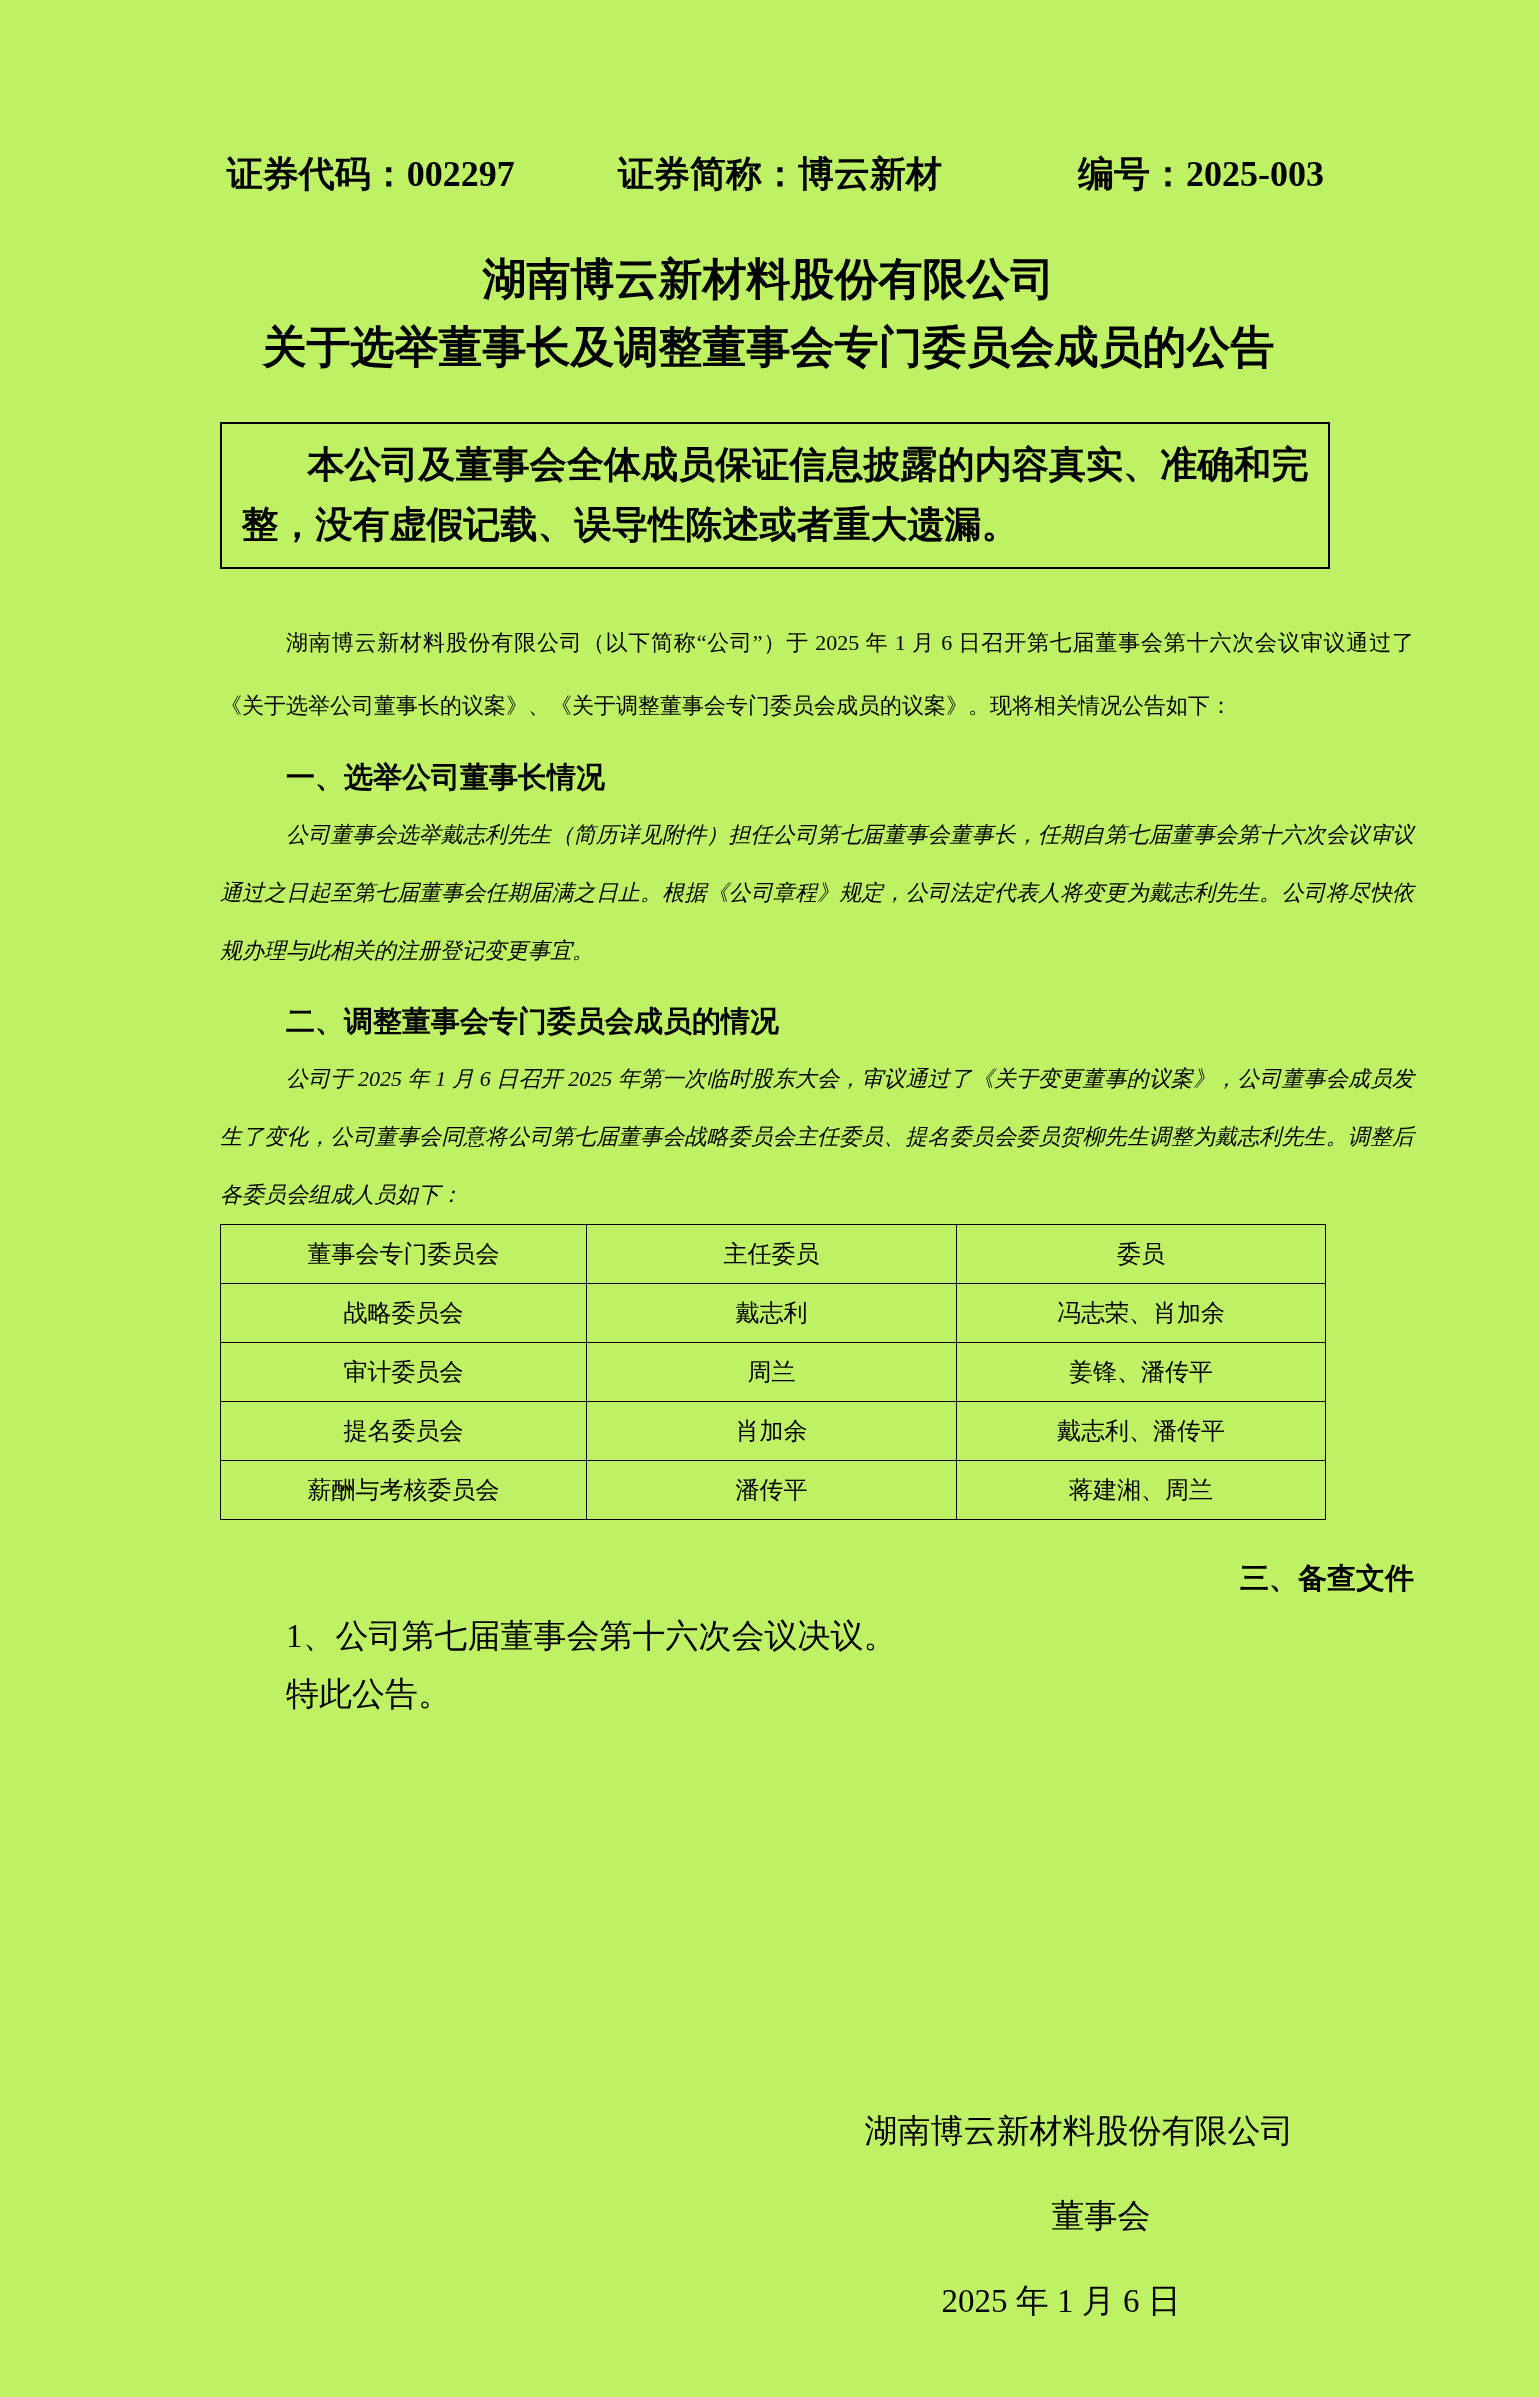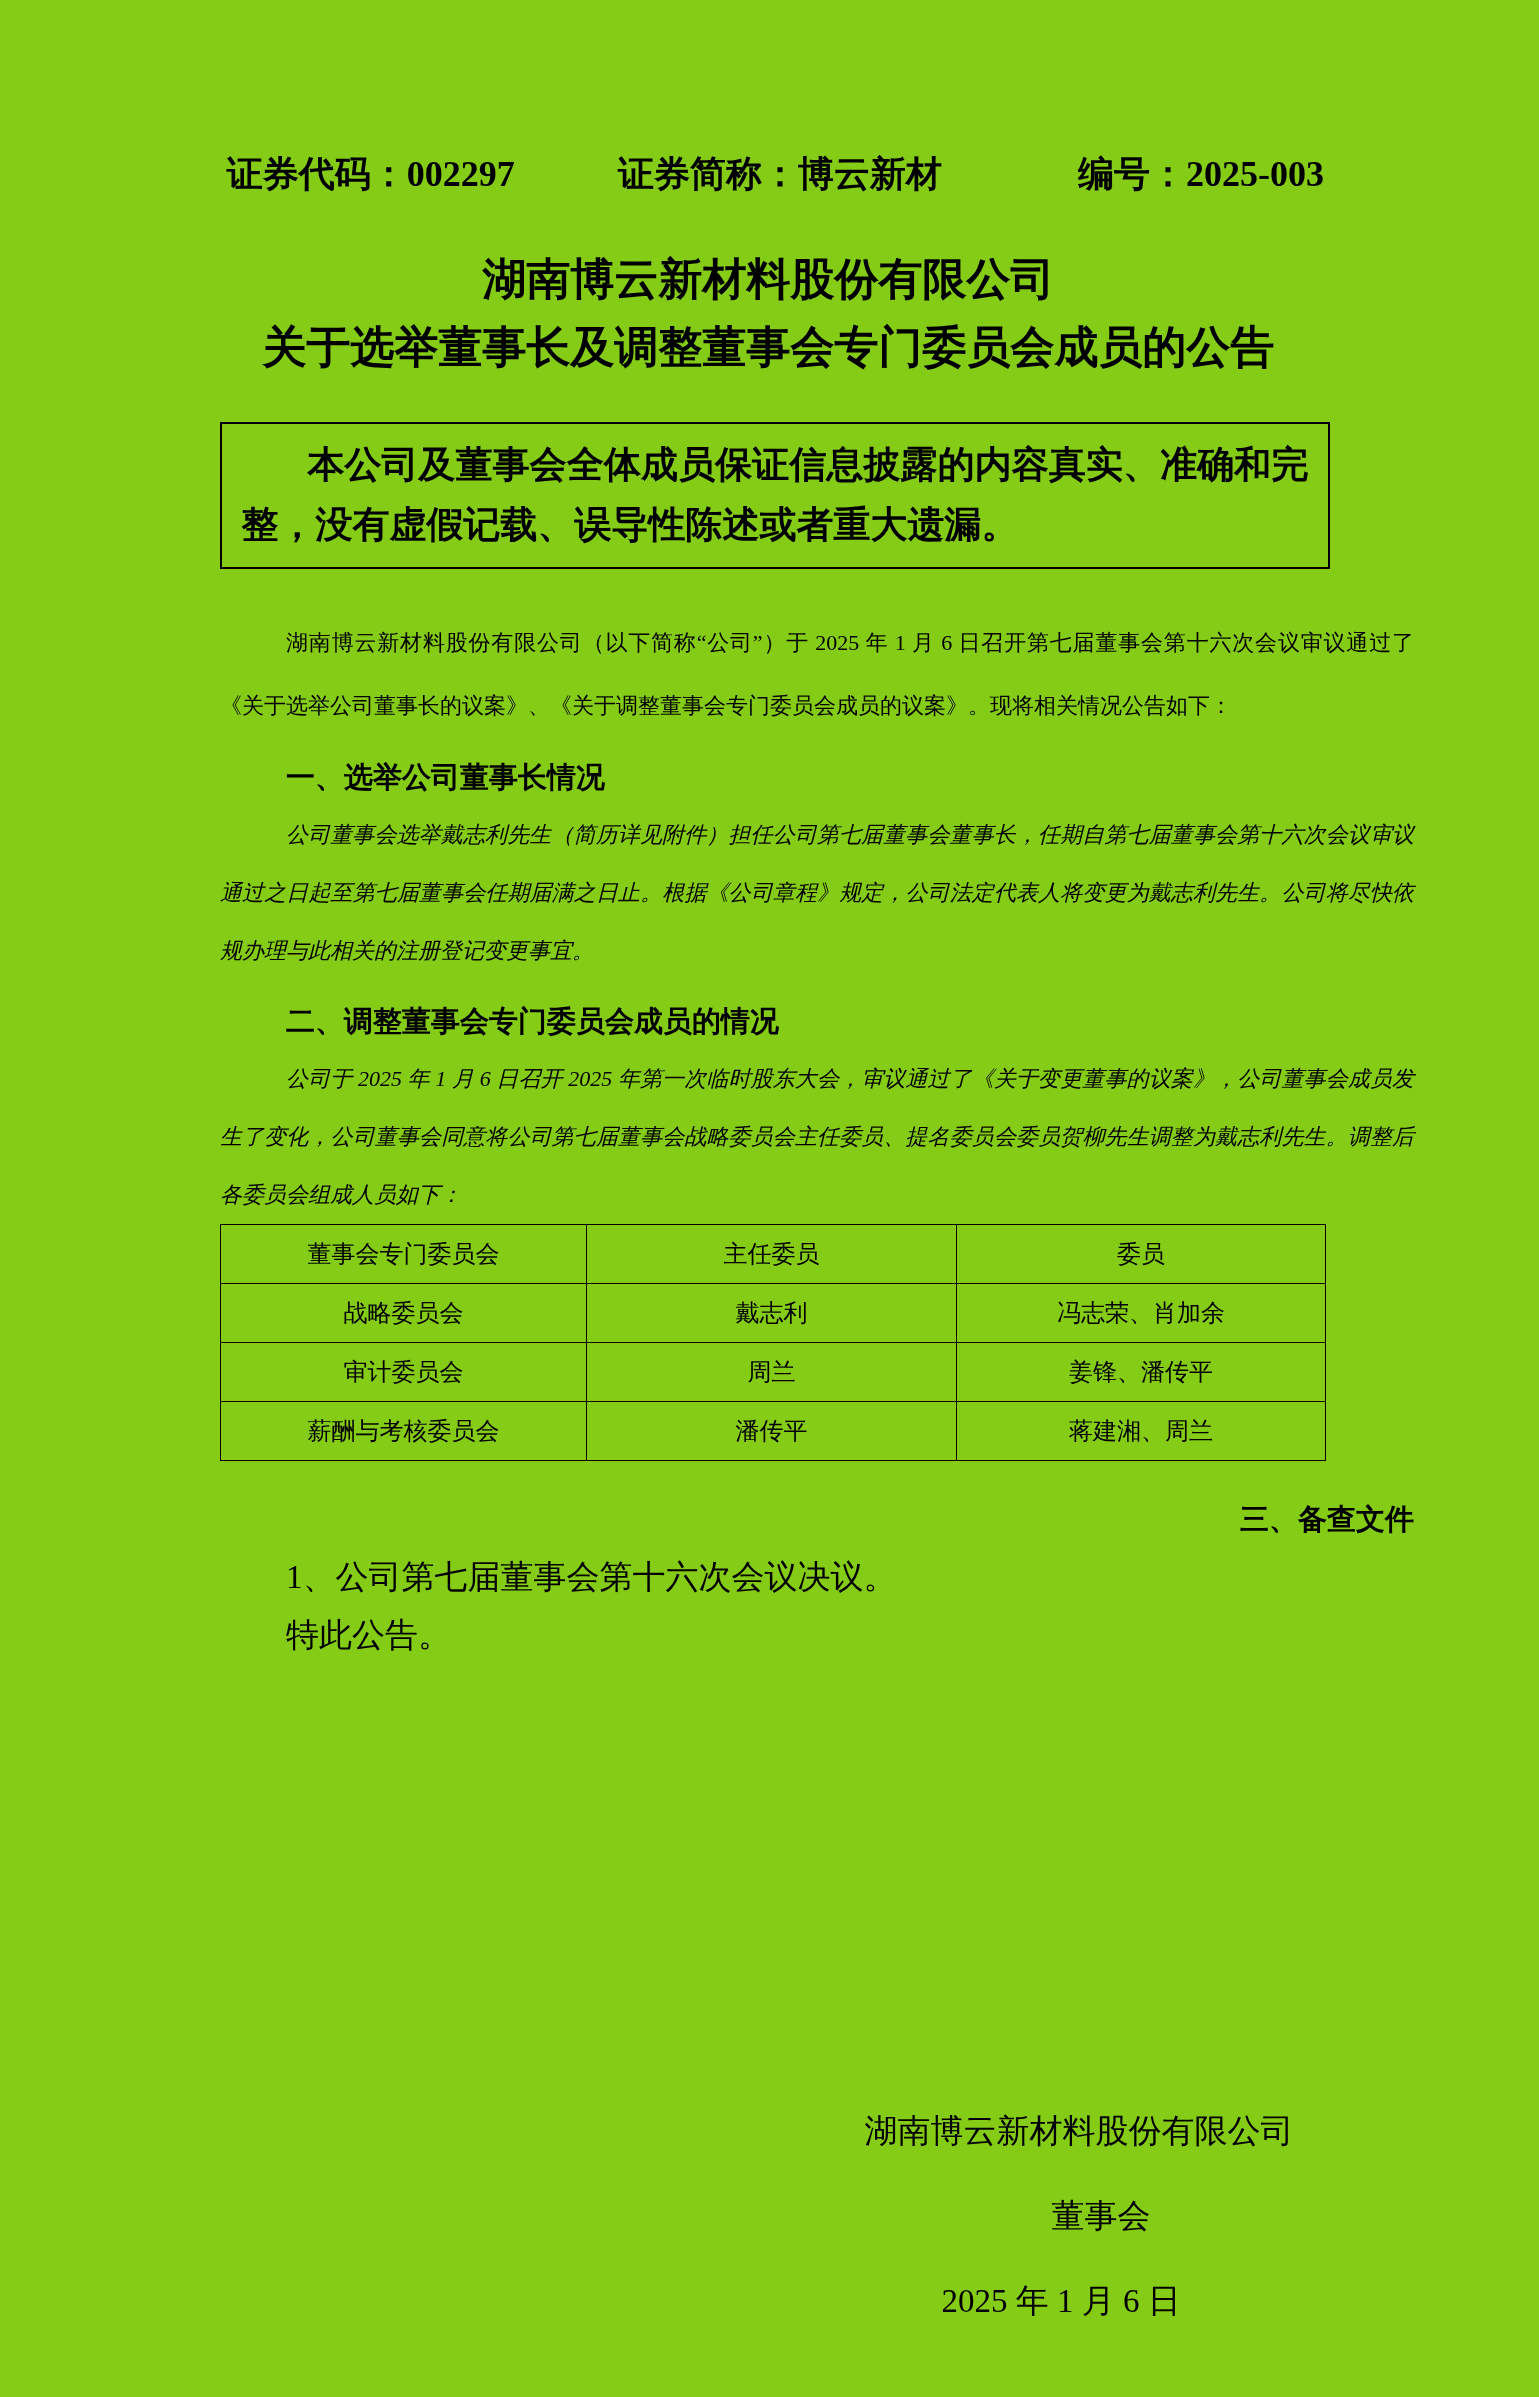--- a/index.html
+++ b/index.html
@@ -1,19 +1,19 @@
 <!DOCTYPE html>
 <html><head>
 <meta charset="utf-8">
 <style>
   html,body { margin:0; padding:0; background:#ffffff; }
   .page {
     position:relative;
     width:1540px; height:2398px;
-    background:#84cc16;
+    background:#bef264;
     color:#000000;
     font-family:"Liberation Serif","DejaVu Serif",serif;
     overflow:hidden;
   }
   .content {
     position:absolute;
     left:220px; top:150px;
     width:1194px;
   }
   
@@ -143,20 +143,25 @@
           <td class="c1">战略委员会</td>
           <td class="c2">戴志利</td>
           <td class="c3">冯志荣、肖加余</td>
         </tr>
         <tr>
           <td class="c1">审计委员会</td>
           <td class="c2">周兰</td>
           <td class="c3">姜锋、潘传平</td>
         </tr>
         <tr>
+          <td class="c1">提名委员会</td>
+          <td class="c2">肖加余</td>
+          <td class="c3">戴志利、潘传平</td>
+        </tr>
+        <tr>
           <td class="c1">薪酬与考核委员会</td>
           <td class="c2">潘传平</td>
           <td class="c3">蒋建湘、周兰</td>
         </tr>
       </tbody>
     </table>
 
     <div class="sec-heading after-table">三、备查文件</div>
     <div class="doc-line">1、公司第七届董事会第十六次会议决议。</div>
     <div class="doc-line">特此公告。</div>

